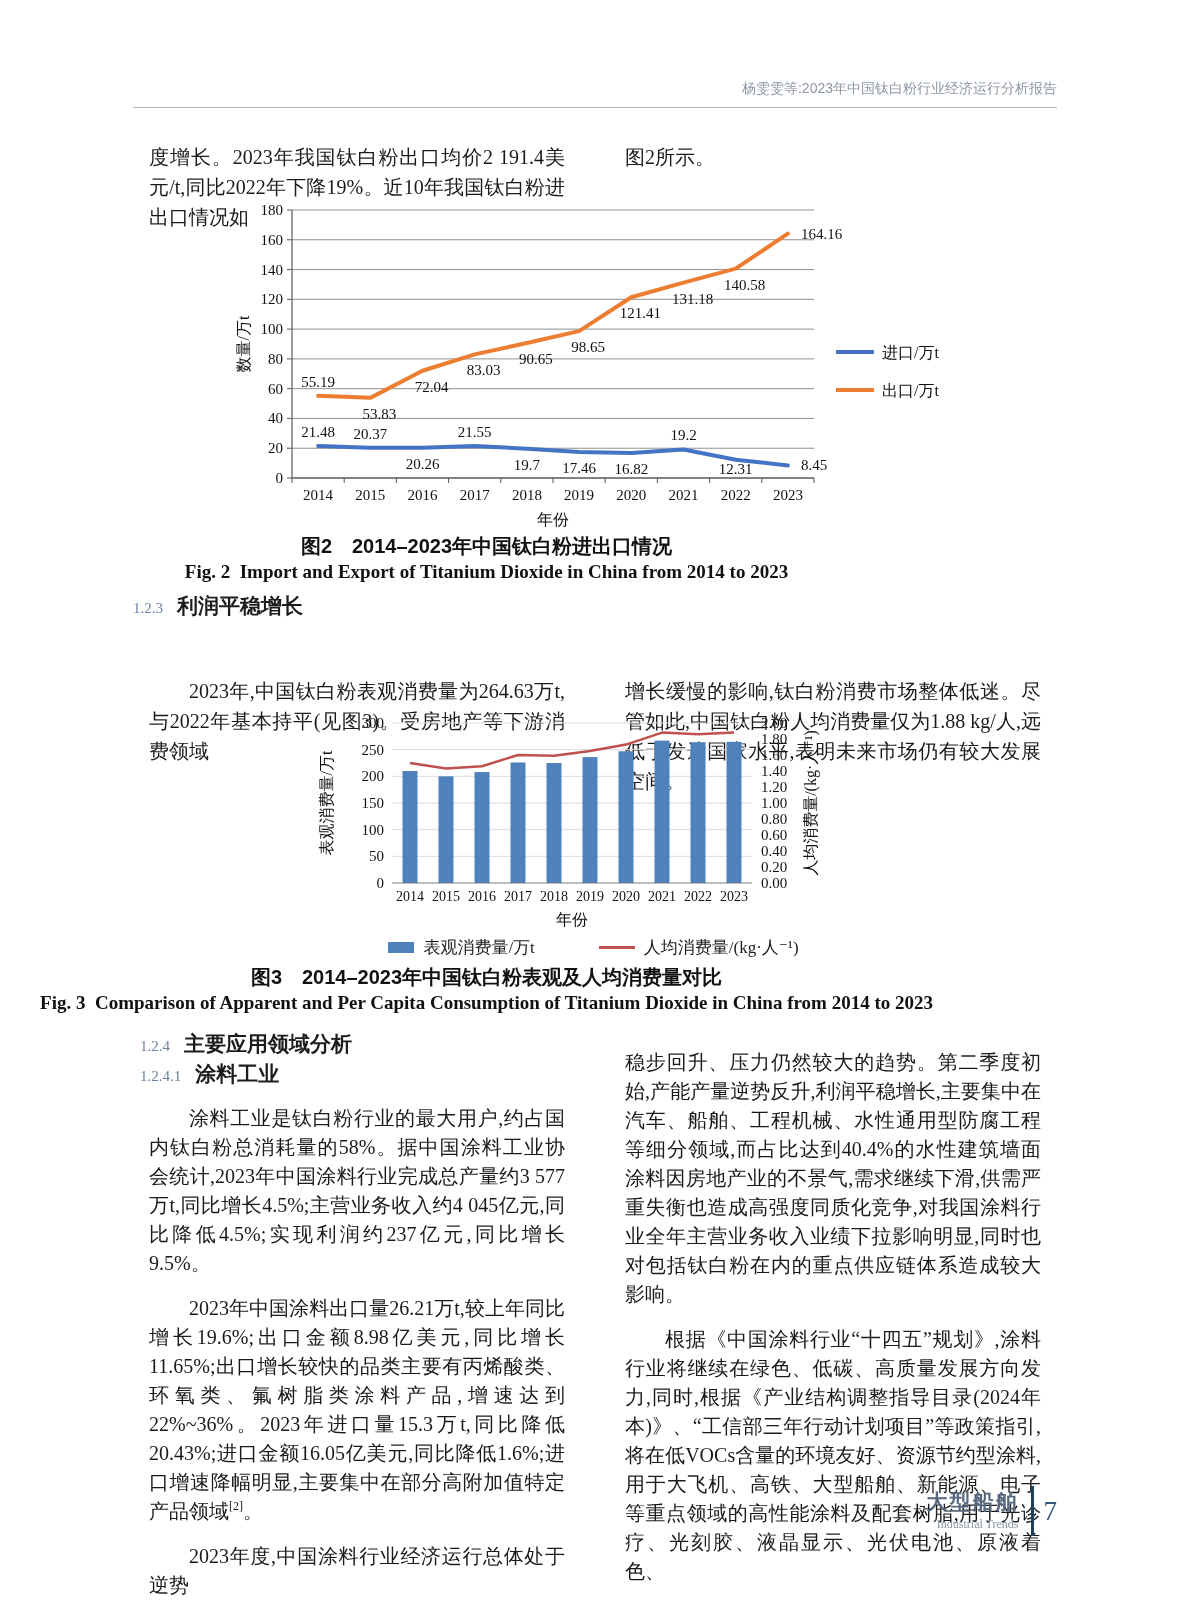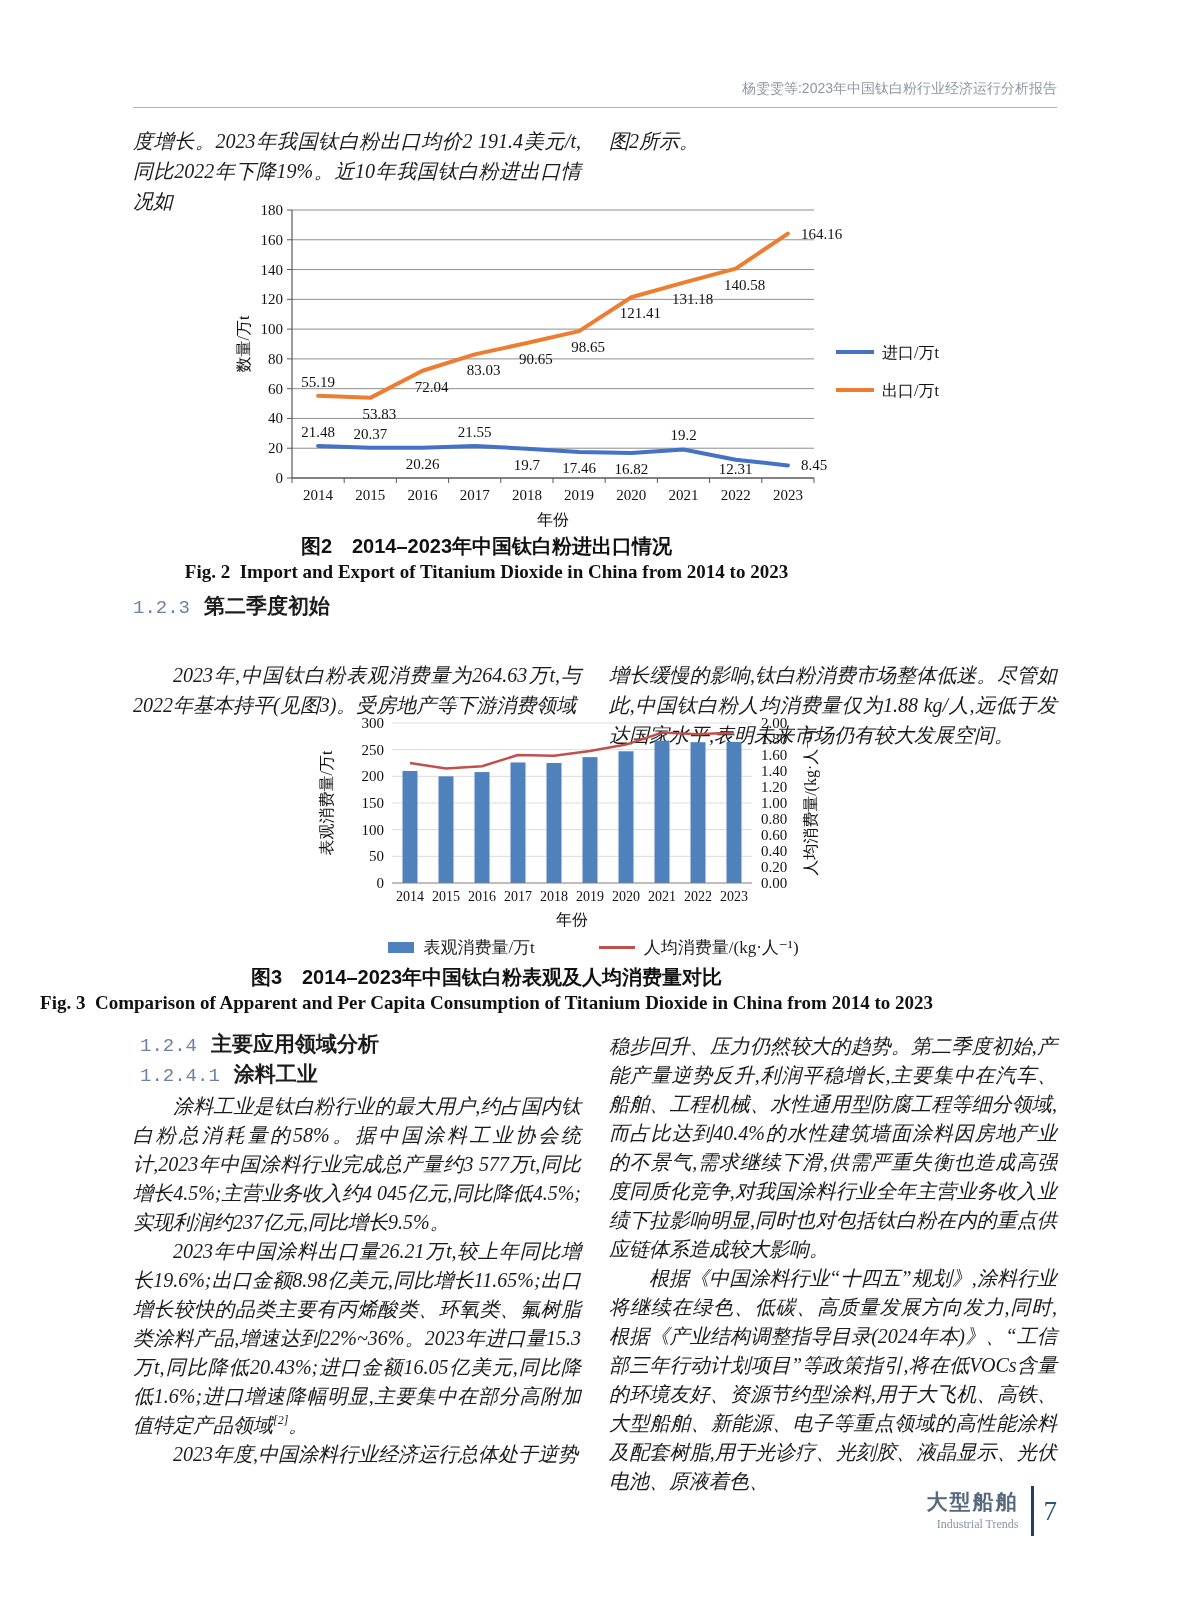--- a/index.html
+++ b/index.html
@@ -14,37 +14,37 @@
   .running-head{
     position:absolute;top:80px;left:133px;width:924px;
     text-align:right;font-size:14px;color:#8d97a4;
     font-family:"Liberation Sans","DejaVu Sans",sans-serif;
   }
   .head-rule{position:absolute;top:107px;left:133px;width:924px;border-top:1px solid #b3b3b3;}
 
   
   .cols{position:absolute;left:133px;width:924px;display:flex;gap:28px;}
   .col{width:448px;}
-  p{margin:0;font-size:20px;line-height:30px;text-align:justify;font-style:italic;}
+  p{margin:16px;font-size:20px;line-height:30px;text-align:justify;}
   .cols-tight p{line-height:29px;}
   .indent{text-indent:2em;}
   .noindent{text-indent:0;}
   sup{font-size:12px;line-height:0;}
 
   
   .cap{position:absolute;left:0;width:973px;text-align:center;font-weight:bold;}
   .cap-cn{font-size:20px;font-family:"Liberation Sans","DejaVu Sans",sans-serif;color:#111;}
   .cap-en{font-size:19px;font-family:"Liberation Serif","DejaVu Serif",serif;color:#111;}
 
   
   .sec-head{position:absolute;left:133px;white-space:nowrap;}
   .sec-head-inline{position:static;margin:0 0 4px 7px;line-height:24px;white-space:nowrap;}
   .sec-num{
-    font-family:Liberation Mono, monospace;
-    color:#6b82a2;font-size:19px;margin-right:14px;
+    font-family:Liberation Serif, serif;
+    color:#6b82a2;font-size:15px;margin-right:14px;
   }
   .sec-title{font-weight:bold;font-size:21px;font-family:"Liberation Sans","DejaVu Sans",sans-serif;color:#1c1c1c;}
 
   
   .fig2-chart{position:absolute;top:196px;left:232px;width:790px;height:334px;}
   .fig3-chart{position:absolute;top:698px;left:312px;width:560px;height:232px;}
   .fig3-legend{
     position:absolute;top:936px;left:0;width:1187px;
     display:flex;justify-content:center;align-items:center;gap:64px;
     font-size:17px;
@@ -160,21 +160,21 @@
         <text x="568.9000000000001" y="42.58399999999999" text-anchor="start" font-size="15" fill="#111">164.16</text>
         <line x1="604" y1="156" x2="642" y2="156" stroke="#4472C4" stroke-width="4"></line>
         <text x="650" y="162" font-size="16" fill="#111">进口/万t</text>
         <line x1="604" y1="194" x2="642" y2="194" stroke="#ED7D31" stroke-width="4"></line>
         <text x="650" y="200" font-size="16" fill="#111">出口/万t</text>
       </svg></div>
   <div class="cap cap-cn" style="top:533px">图2　2014–2023年中国钛白粉进出口情况</div>
   <div class="cap cap-en" style="top:561px">Fig. 2&nbsp;&nbsp;Import and Export of Titanium Dioxide in China from 2014 to 2023</div>
 
   <div class="sec-head" style="top:592px">
-    <span class="sec-num">1.2.3</span><span class="sec-title">第二季度初始</span>
+    <span class="sec-num">1.2.3</span><span class="sec-title">利润平稳增长</span>
   </div>
   <div class="cols" style="top:660px">
     <div class="col">
       <p class="indent">2023年,中国钛白粉表观消费量为264.63万t,与2022年基本持平(见图3)。受房地产等下游消费领域</p>
     </div>
     <div class="col">
       <p class="noindent">增长缓慢的影响,钛白粉消费市场整体低迷。尽管如此,中国钛白粉人均消费量仅为1.88 kg/人,远低于发达国家水平,表明未来市场仍有较大发展空间。</p>
     </div>
   </div>
 

